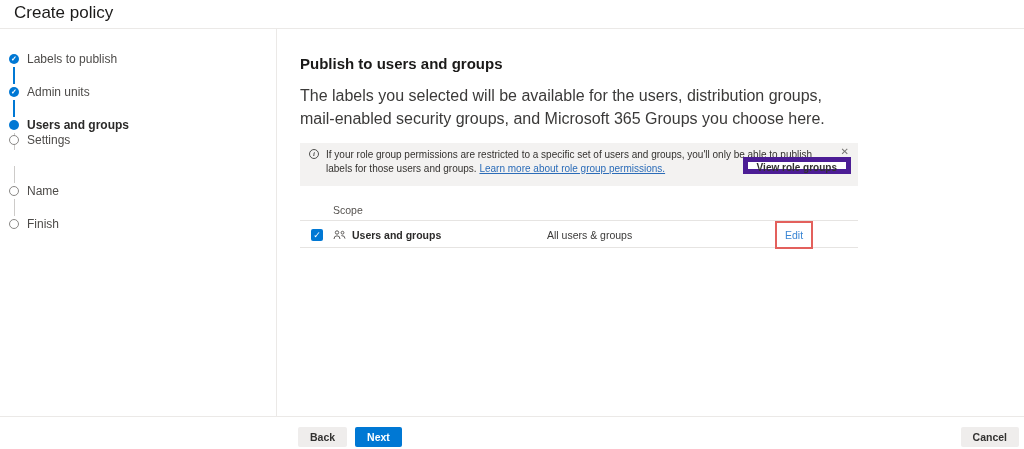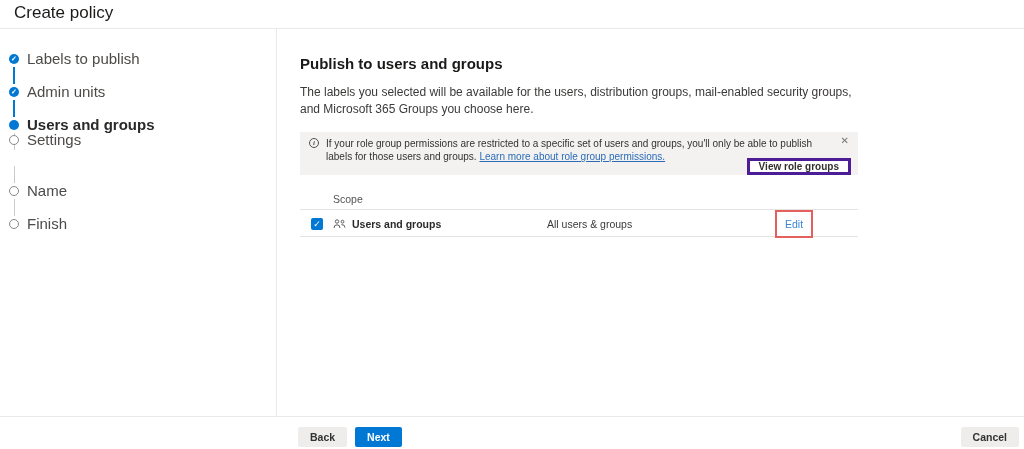--- a/index.html
+++ b/index.html
@@ -12,42 +12,42 @@
   .top-divider { position:absolute; left:0; top:28px; width:1024px; height:1px; background:#ebe9e7; }
 
   
   .sidebar { position:absolute; left:0; top:29px; width:277px; height:387px; border-right:1px solid #ebe9e7; }
   .step { position:absolute; left:9px; display:flex; align-items:center; gap:8px; height:11px; cursor:pointer; }
   .step .circle { width:10px; height:10px; border-radius:50%; flex:0 0 auto;
     display:flex; align-items:center; justify-content:center; }
   .step.completed .circle { background:#0078d4; color:#fff; font-size:7px; font-weight:700; line-height:10px; }
   .step.current .circle { background:#0078d4; }
   .step.upcoming .circle { background:#fff; border:1px solid #8a8886; }
-  .step .lbl { font-size:15px; color:#4d4b49; white-space:nowrap; }
+  .step .lbl { font-size:12px; color:#4d4b49; white-space:nowrap; }
   .step.current .lbl { font-weight:700; color:#2b2a29; }
   .s0{top:24px}.s1{top:57px}.s2{top:90px}.s3{top:105px}.s4{top:156px}.s5{top:189px}
   .connector { position:absolute; left:13px; width:2px; height:17px; }
   .connector.done { background:#0078d4; }
   .connector.todo { background:#cdcbc9; width:1px; left:14px; }
   .c0{top:38px}.c1{top:71px}.c2{top:104px}.c3{top:137px}.c4{top:170px}
 
   
   .main { position:absolute; left:300px; top:29px; width:558px; }
   .main h1 { margin-top:26px; font-size:15px; font-weight:700; color:#1b1a19; }
-  .desc { margin-top:12px; font-size:12px; line-height:1.45; color:#3b3a39; max-width:556px; }
+  .desc { margin-top:12px; font-size:16px; line-height:1.45; color:#3b3a39; max-width:556px; }
 
   .banner { position:relative; margin-top:13px; width:558px; height:43px; background:#f3f2f1; }
   .info-icon { position:absolute; left:9px; top:6px; width:10px; height:10px; border:1px solid #50504e;
     border-radius:50%; font:italic 700 7px "Liberation Serif", serif; color:#50504e;
     display:flex; align-items:center; justify-content:center; }
   .banner-text { position:absolute; left:26px; top:5px; right:34px; font-size:10px; line-height:1.32; color:#34322f; }
   .banner-link { color:#2b6cb8; text-decoration:underline; cursor:pointer; }
   .banner-close { position:absolute; right:9px; top:4px; font-size:10px; color:#767573; cursor:pointer; line-height:10px; }
-  .view-btn { position:absolute; right:7px; bottom:0; height:17px; padding:0 9px; background:#ffffff;
-    border:3px solid #4c1d95; font-size:10px; font-weight:600; color:#323130;
+  .view-btn { position:absolute; right:7px; bottom:12px; height:17px; padding:0 9px; background:#ffffff;
+    border:5px solid #4c1d95; font-size:10px; font-weight:600; color:#323130;
     font-family:"Liberation Sans", sans-serif; cursor:pointer; }
 
   .tbl { margin-top:14px; width:558px; }
   .tbl-grid { display:grid; grid-template-columns:33px 214px 203px 1fr; align-items:center; }
   .tbl-head { height:21px; border-bottom:1px solid #e6e4e2; color:#55524f; font-size:10.5px; }
   .tbl-row { height:27px; border-bottom:1px solid #e6e4e2; font-size:10.5px; }
   .checkbox { width:12px; height:12px; margin-left:11px; background:#0078d4; border-radius:2px;
     color:#fff; font-size:9px; line-height:12px; text-align:center; cursor:pointer; }
   .loc-cell { display:flex; align-items:center; gap:6px; }
   .loc-cell .name { font-weight:700; font-size:10.5px; color:#2b2a29; }

